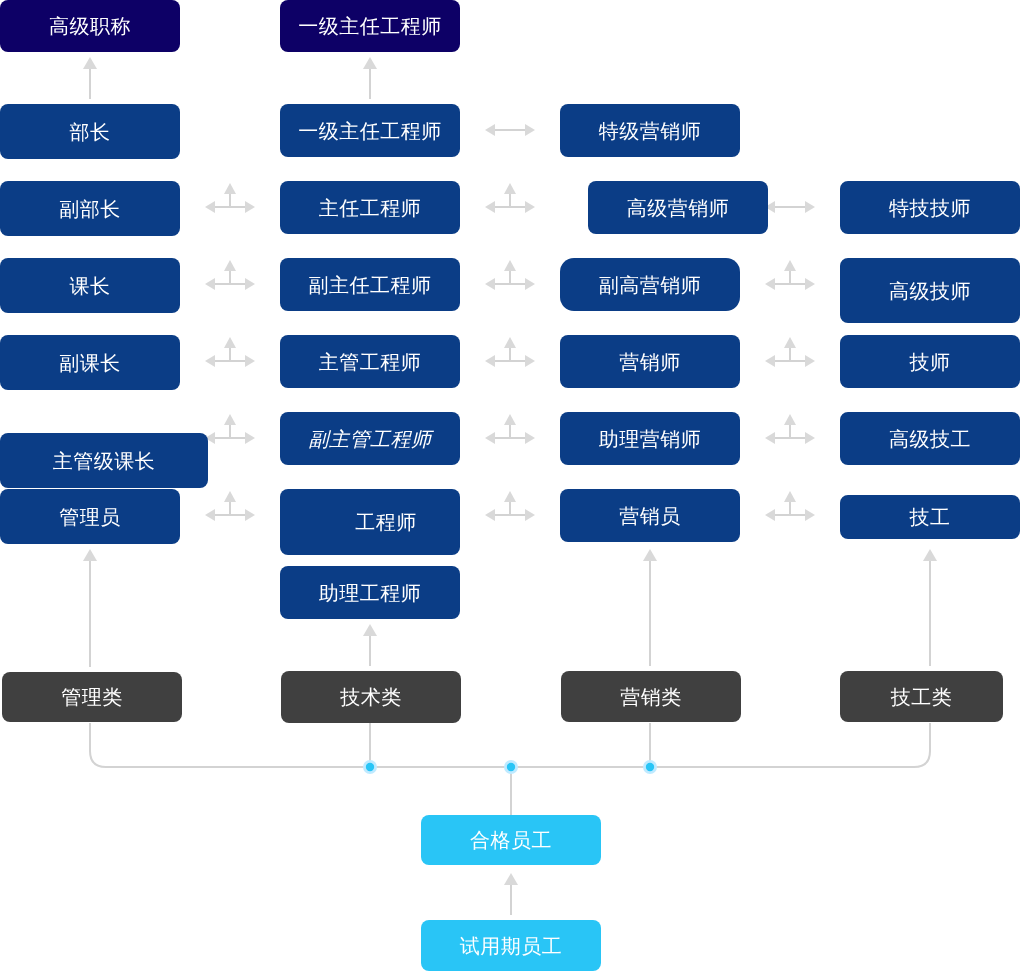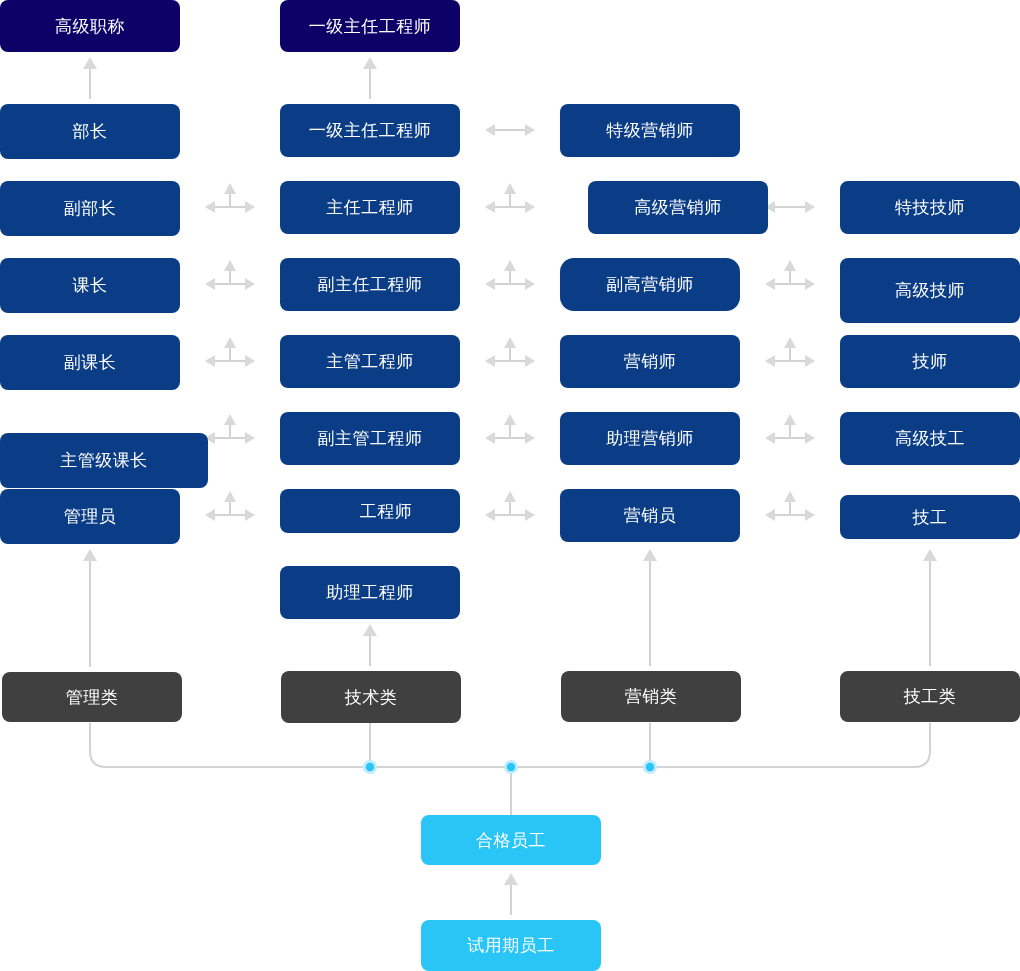--- a/index.html
+++ b/index.html
@@ -16,21 +16,21 @@
     overflow:hidden;
   }
   
   .node{
     position:absolute;
     display:flex;
     align-items:center;
     justify-content:center;
     border-radius:8px;
     color:#ffffff;
-    font-size:17px;
+    font-size:20px;
     letter-spacing:.5px;
     line-height:1;
     white-space:nowrap;
     box-sizing:border-box;
     user-select:none;
   }
   .node.t-top     {background:#0d0066;}
   .node.t-rank    {background:#0b3d86;}
   .node.t-family  {background:#404040;}
   .node.t-staff   {background:#29c5f6;}
@@ -215,35 +215,35 @@
       <div class="node t-rank" id="n-m1" style="left: 0px; top: 104px; width: 180px; height: 55px;">部长</div>
       <div class="node t-rank" id="n-m2" style="left: 0px; top: 181px; width: 180px; height: 55px;">副部长</div>
       <div class="node t-rank" id="n-m3" style="left: 0px; top: 258px; width: 180px; height: 55px;">课长</div>
       <div class="node t-rank" id="n-m4" style="left: 0px; top: 335px; width: 180px; height: 55px;">副课长</div>
       <div class="node t-rank" id="n-m5" style="left: 0px; top: 412px; width: 208px; height: 55px; margin-top: 21px;">主管级课长</div>
       <div class="node t-rank" id="n-m6" style="left: 0px; top: 489px; width: 180px; height: 55px;">管理员</div>
       <div class="node t-rank" id="n-t1" style="left: 280px; top: 104px; width: 180px; height: 53px;">一级主任工程师</div>
       <div class="node t-rank" id="n-t2" style="left: 280px; top: 181px; width: 180px; height: 53px;">主任工程师</div>
       <div class="node t-rank" id="n-t3" style="left: 280px; top: 258px; width: 180px; height: 53px;">副主任工程师</div>
       <div class="node t-rank" id="n-t4" style="left: 280px; top: 335px; width: 180px; height: 53px;">主管工程师</div>
-      <div class="node t-rank" id="n-t5" style="left: 280px; top: 412px; width: 180px; height: 53px;">副主管工程师</div>
-      <div class="node t-rank" id="n-t6" style="left: 280px; top: 489px; width: 180px; height: 44px; padding-left: 32px;">工程师</div>
+      <div class="node t-rank" id="n-t5" style="left: 280px; top: 412px; width: 180px; height: 53px; font-style: italic;">副主管工程师</div>
+      <div class="node t-rank" id="n-t6" style="left: 280px; top: 489px; width: 180px; height: 66px; padding-left: 32px;">工程师</div>
       <div class="node t-rank" id="n-t7" style="left: 280px; top: 566px; width: 180px; height: 53px;">助理工程师</div>
       <div class="node t-rank" id="n-s1" style="left: 560px; top: 104px; width: 180px; height: 53px;">特级营销师</div>
       <div class="node t-rank" id="n-s2" style="left: 560px; top: 181px; width: 180px; height: 53px; margin-left: 28px;">高级营销师</div>
       <div class="node t-rank" id="n-s3" style="left: 560px; top: 258px; width: 180px; height: 53px; border-radius: 14px;">副高营销师</div>
       <div class="node t-rank" id="n-s4" style="left: 560px; top: 335px; width: 180px; height: 53px;">营销师</div>
       <div class="node t-rank" id="n-s5" style="left: 560px; top: 412px; width: 180px; height: 53px;">助理营销师</div>
       <div class="node t-rank" id="n-s6" style="left: 560px; top: 489px; width: 180px; height: 53px; text-align: center;">营销员</div>
       <div class="node t-rank" id="n-c1" style="left: 840px; top: 181px; width: 180px; height: 53px;">特技技师</div>
       <div class="node t-rank" id="n-c2" style="left: 840px; top: 258px; width: 180px; height: 65px; text-align: right;">高级技师</div>
       <div class="node t-rank" id="n-c3" style="left: 840px; top: 335px; width: 180px; height: 53px;">技师</div>
       <div class="node t-rank" id="n-c4" style="left: 840px; top: 412px; width: 180px; height: 53px;">高级技工</div>
       <div class="node t-rank" id="n-c5" style="left: 840px; top: 495px; width: 180px; height: 44px; text-align: center;">技工</div>
       <div class="node t-family" id="n-f1" style="left: 2px; top: 672px; width: 180px; height: 50px;">管理类</div>
       <div class="node t-family" id="n-f2" style="left: 281px; top: 671px; width: 180px; height: 52px;">技术类</div>
       <div class="node t-family" id="n-f3" style="left: 561px; top: 671px; width: 180px; height: 51px;">营销类</div>
-      <div class="node t-family" id="n-f4" style="left: 840px; top: 671px; width: 180px; height: 51px; border-radius: 8px;">技工类</div>
+      <div class="node t-family" id="n-f4" style="left: 840px; top: 671px; width: 163px; height: 51px; border-radius: 8px;">技工类</div>
       <div class="node t-staff" id="n-q" style="left: 421px; top: 815px; width: 180px; height: 50px;">合格员工</div>
       <div class="node t-staff" id="n-p" style="left: 421px; top: 920px; width: 180px; height: 51px;">试用期员工</div>
     </div>
 
 </div>
 
 </body></html>

